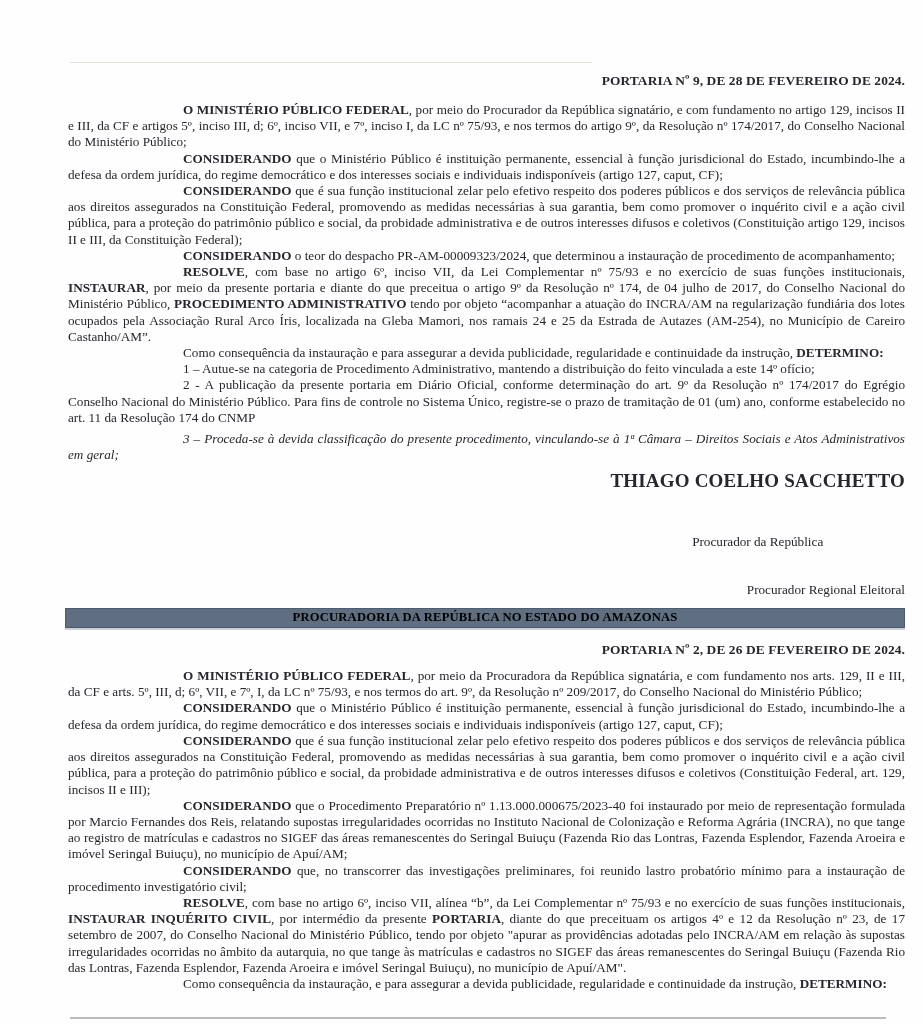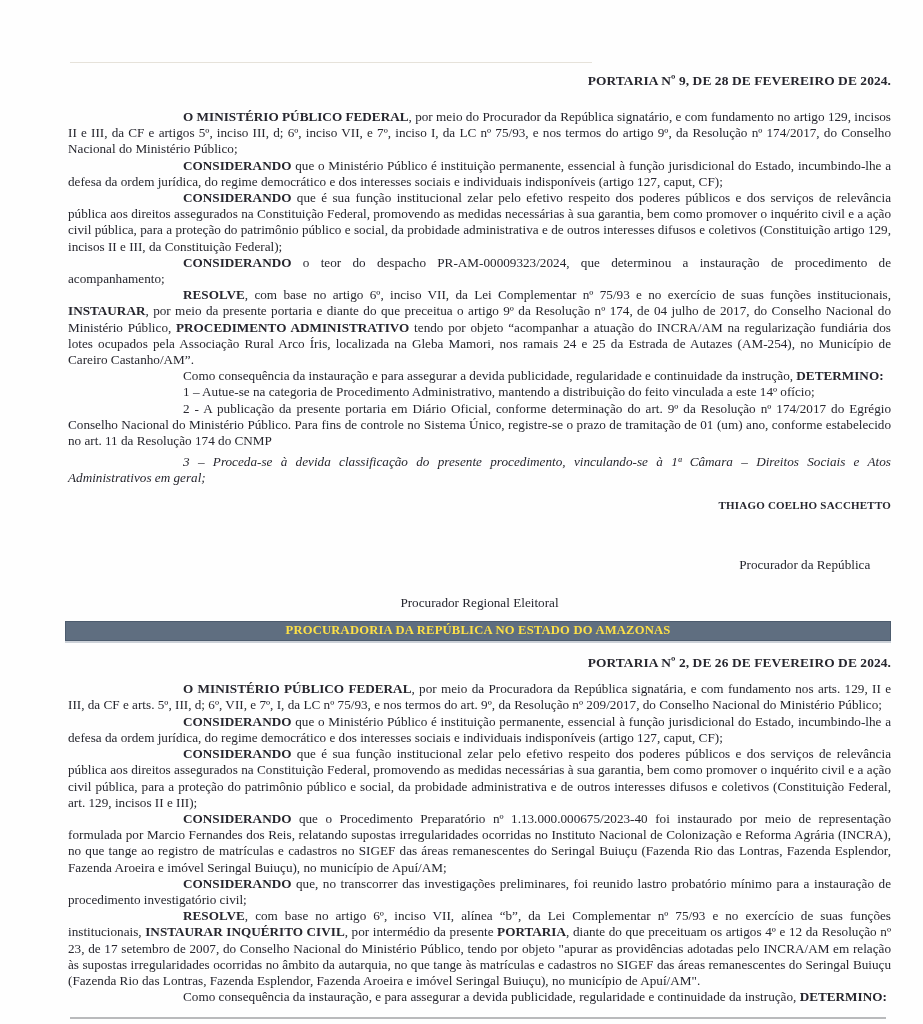--- a/index.html
+++ b/index.html
@@ -9,21 +9,21 @@
   }
   .page {
     position: relative;
     width: 923px;
     height: 1024px;
     background: #fefefe;
     font-family: "Liberation Serif", "DejaVu Serif", serif;
     color: #26262e;
     overflow: hidden;
     box-sizing: border-box;
-    padding: 0 32px 0 68px;
+    padding: 0 18px 0 68px;
   }
   .top-rule {
     position: absolute;
     top: 62px;
     left: 70px;
     width: 522px;
     height: 1px;
     background: #e6e2da;
   }
   .doc-title {
@@ -34,21 +34,21 @@
     line-height: 17px;
     letter-spacing: 0.1px;
   }
   .doc-title.first {
     padding-top: 72px;
   }
   .doc-title.second {
     margin-top: 13px;
   }
   .paras {
-    margin-top: 20px;
+    margin-top: 13px;
   }
   .paras.second {
     margin-top: 10px;
   }
   .paras p {
     margin: 0;
     font-size: 13.2px;
     line-height: 16.2px;
     text-align: justify;
     text-indent: 115px;
@@ -61,42 +61,42 @@
     font-weight: bold;
   }
   .sig {
     margin-top: 10px;
     margin-left: auto;
     width: max-content;
     text-align: center;
   }
   .sig-name {
     font-weight: bold;
-    font-size: 11px;
+    font-size: 19px;
     line-height: 16.2px;
     letter-spacing: 0.2px;
   }
   .sig-role {
     font-size: 13.2px;
     line-height: 16.2px;
     margin-top: 44px;
   }
   .regional {
-    margin-top: 22px;
-    text-align: center;
+    margin-top: 32px;
+    text-align: right;
     font-size: 13.2px;
     line-height: 16.2px;
   }
   .banner {
     margin-top: 10px;
     margin-left: -3px;
     background: #5f6e80;
     border: 1px solid #4d5c6e;
     box-shadow: 0 2px 0 #ccd1d8;
-    color: #fde047;
+    color: #000000;
     text-align: center;
     font-weight: bold;
     font-size: 12.6px;
     line-height: 15px;
     padding: 1px 0 2px 0;
     letter-spacing: 0.2px;
   }
   .bottom-rule {
     position: absolute;
     left: 70px;

